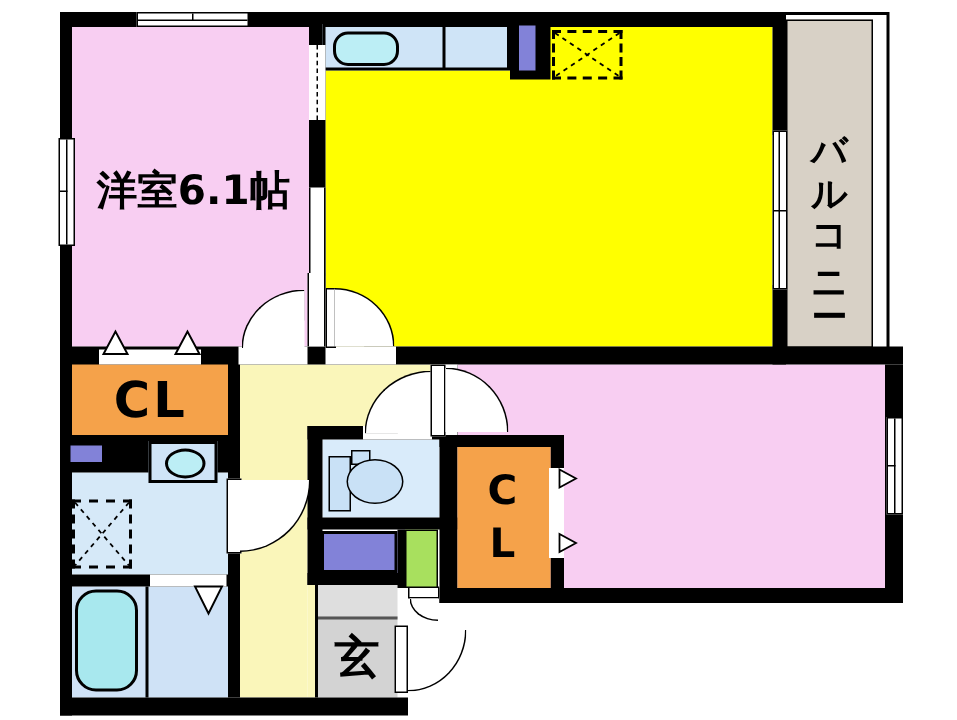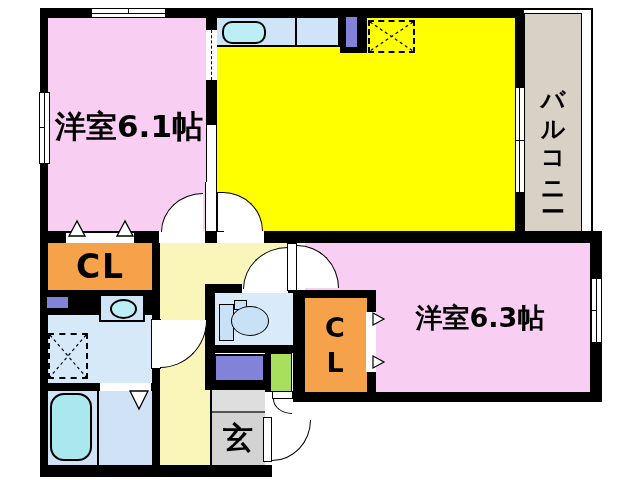--- a/index.html
+++ b/index.html
@@ -135,20 +135,19 @@
     <polygon points="125,221 117,236 133,236" fill="#fff" stroke="#000" stroke-width="1.3"></polygon>
     <polygon points="130,391 148,391 139,409" fill="#fff" stroke="#000" stroke-width="1.3"></polygon>
     <polygon points="373,313 373,325 384,319" fill="#fff" stroke="#000" stroke-width="1.2"></polygon>
     <polygon points="373,356 373,368 384,362" fill="#fff" stroke="#000" stroke-width="1.2"></polygon>
     <line x1="370" y1="22" x2="413" y2="51" stroke="#000" stroke-width="1.2" stroke-dasharray="3,3"></line>
     <line x1="413" y1="22" x2="370" y2="51" stroke="#000" stroke-width="1.2" stroke-dasharray="3,3"></line>
     <line x1="50" y1="335" x2="86" y2="377" stroke="#000" stroke-width="1.2" stroke-dasharray="3,3"></line>
     <line x1="86" y1="335" x2="50" y2="377" stroke="#000" stroke-width="1.2" stroke-dasharray="3,3"></line>
   </svg>
 
-  <div class="lbl" style="left:52px;top:109px;width:154px;height:36px;font-size:31px;">洋室6.1帖</div>
-  <div class="lbl" style="left:360px;top:300px;width:240px;height:36px;font-size:27px;">洋室6.3帖</div>
+  <div class="lbl" style="left:52px;top:109px;width:154px;height:36px;font-size:27px;">洋室6.1帖</div>
   <div class="lbl" style="left:48px;top:244px;width:105px;height:44px;font-size:33px;letter-spacing:2px;">CL</div>
   <div class="lbl" style="left:320px;top:310px;width:30px;height:70px;font-size:27px;word-break:break-all;white-space:normal;line-height:1.3;text-align:center;">CL</div>
   <div class="lbl" style="left:536px;top:48px;width:34px;height:180px;font-size:24px;writing-mode:vertical-rl;letter-spacing:4px;">バルコニー</div>
   <div class="lbl" style="left:219px;top:420px;width:38px;height:36px;font-size:30px;">玄</div>
 
 </div>
 
 </body></html>

